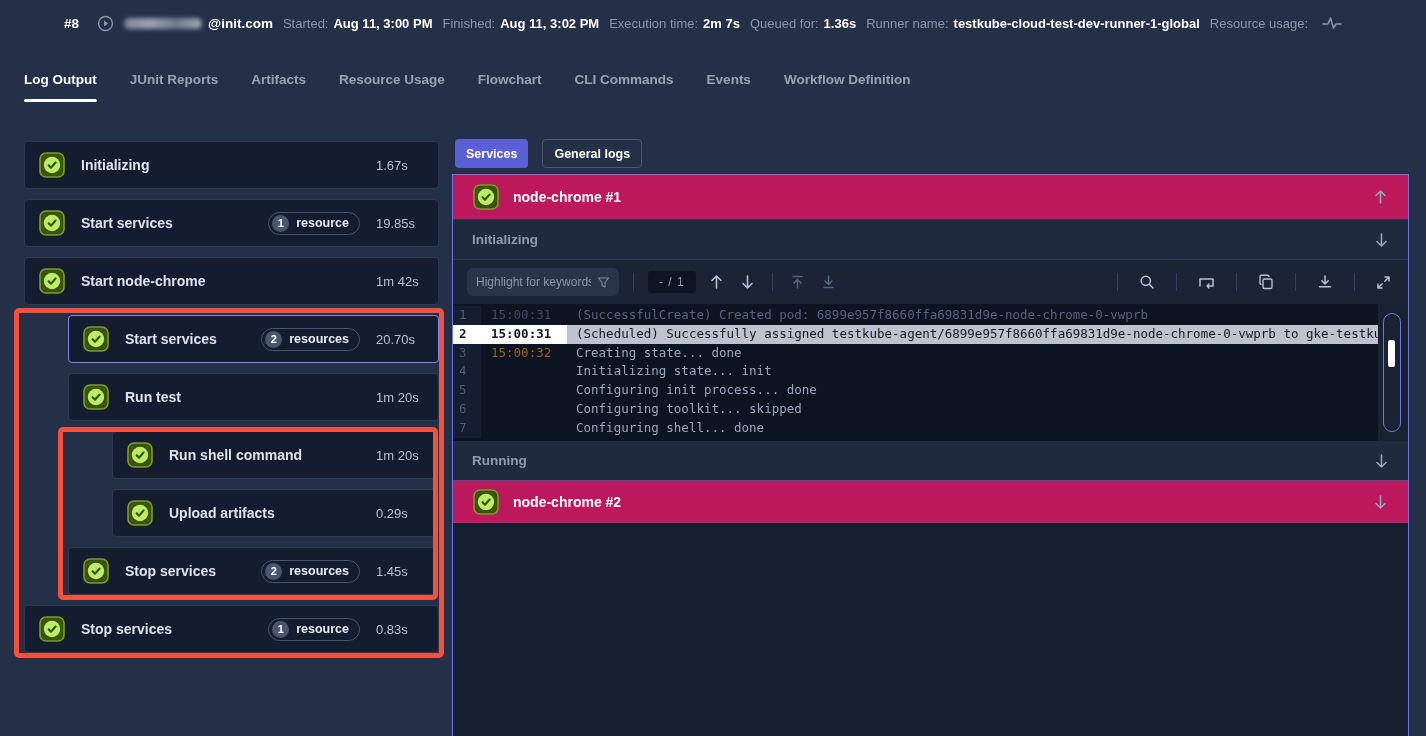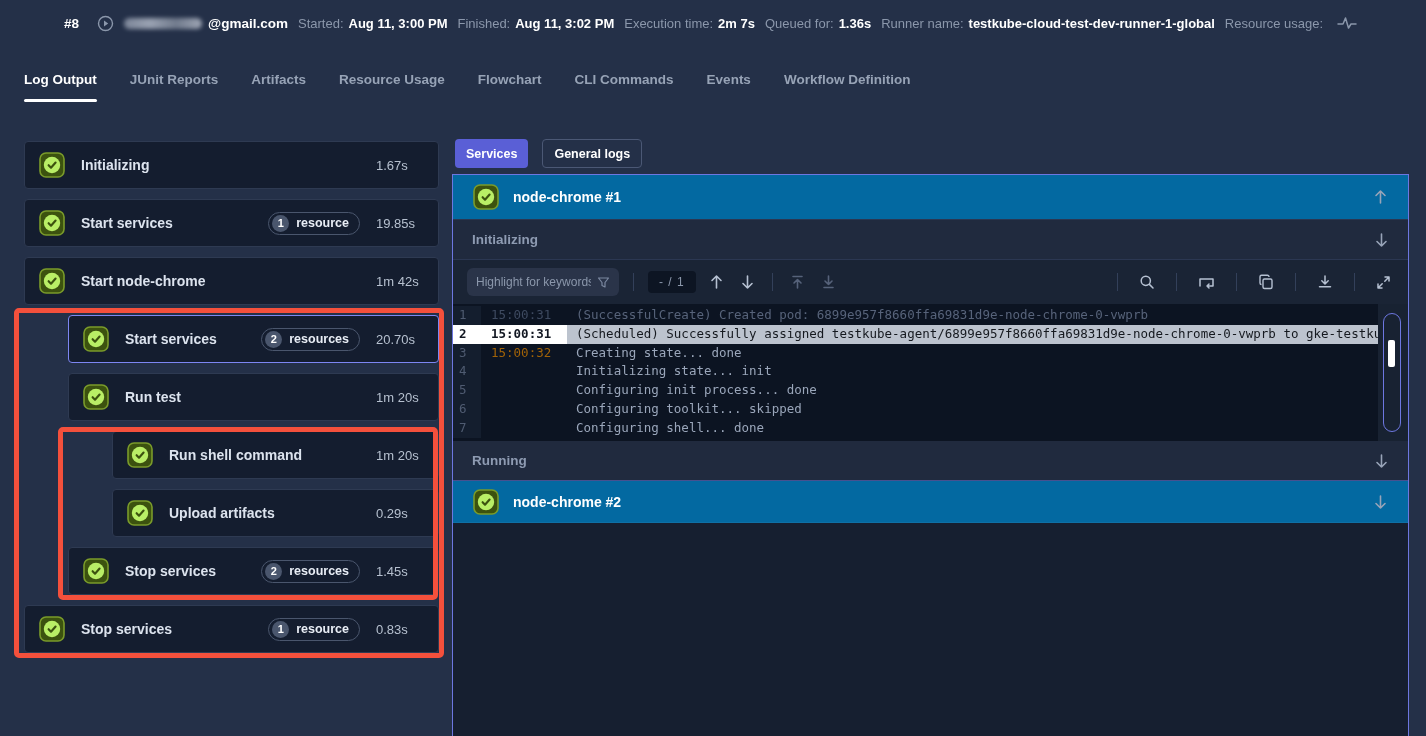--- a/index.html
+++ b/index.html
@@ -77,21 +77,21 @@
   }
   .pill.active { background:#5a5fd6; }
   .pill.ghost { background:transparent; border:1px solid #4b5875; }
 
   .services-panel {
     position:absolute; left:452px; top:174px; width:957px; height:563px;
     border:1px solid #6d77e0; border-bottom:none; background:#161f30;
   }
   .svc-row {
     height:45px; display:flex; align-items:center; padding:0 20px; gap:14px;
-    border-bottom:1px solid #2b3752; background:#0369a1;
+    border-bottom:1px solid #2b3752; background:#be185d;
   }
   .svc-row.second { height:42px; border-bottom:1px solid rgba(255,255,255,.05); }
   .svc-title { font-size:14px; font-weight:bold; color:#ffffff; flex:1; }
   .band {
     height:40px; display:flex; align-items:center; padding:0 19px;
     background:#202a3e; border-bottom:1px solid #2b3752;
   }
   .band-label { font-size:13.5px; font-weight:600; color:#8e9bb2; flex:1; }
   .band.running { border-bottom:1px solid rgba(109,119,224,.5); }
   .chev { display:flex; align-items:center; cursor:pointer; }
@@ -163,21 +163,21 @@
 
 <div class="exec-header">
   <span class="exec-num">#8</span>
   <span class="trigger-ic">
     <svg width="17" height="17" viewBox="0 0 17 17">
         <circle cx="8.5" cy="8.5" r="7" fill="none" stroke="#8b97ab" stroke-width="1.4"></circle>
         <path d="M7 5.6 L11.2 8.5 L7 11.4 Z" fill="#8b97ab"></path>
       </svg>
   </span>
   <span class="redacted"></span>
-  <span class="email-sfx">@gmail.com</span>
+  <span class="email-sfx">@init.com</span>
 
   <span class="meta">
     <span>Started:</span><b>Aug 11, 3:00 PM</b>
   </span>
   <span class="meta">
     <span>Finished:</span><b>Aug 11, 3:02 PM</b>
   </span>
   <span class="meta">
     <span>Execution time:</span><b>2m 7s</b>
   </span>

